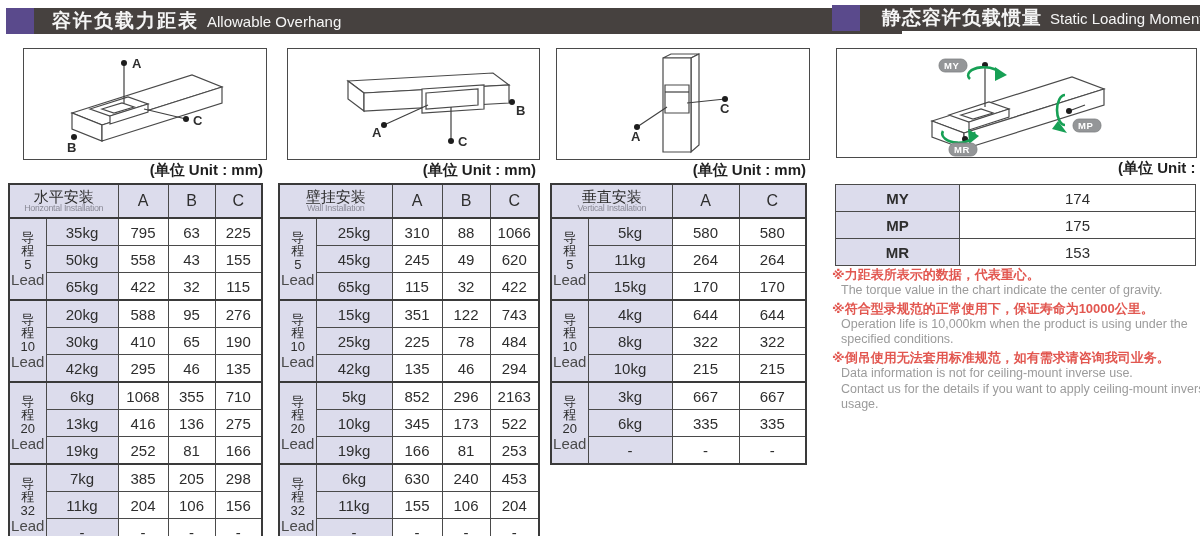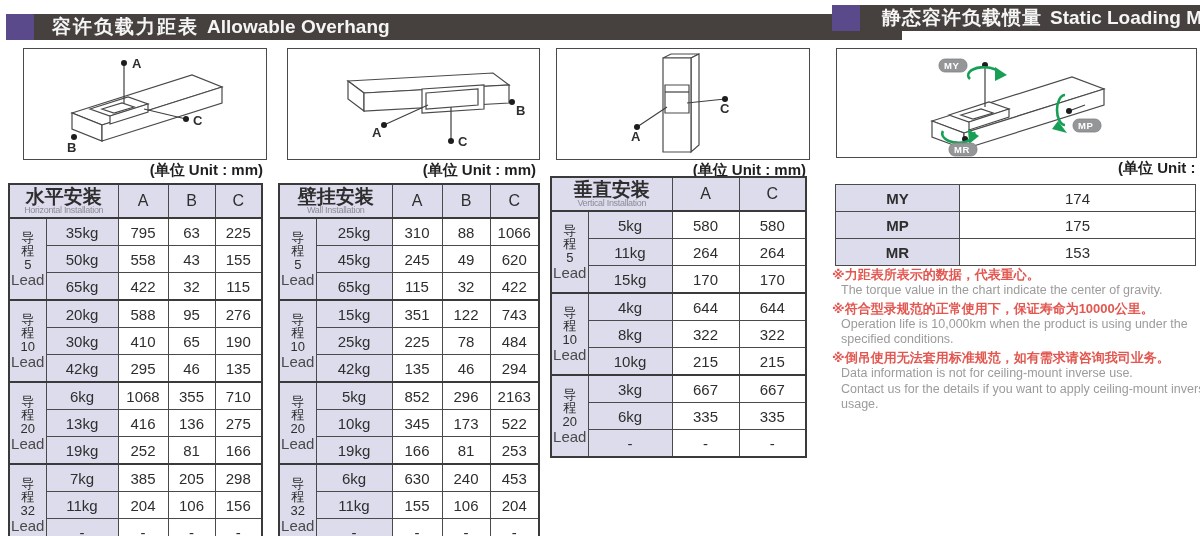--- a/index.html
+++ b/index.html
@@ -6,21 +6,21 @@
   body{
     width:1200px;height:536px;overflow:hidden;position:relative;
     background:#fff;font-family:"Liberation Sans","DejaVu Sans",sans-serif;color:#2e2e2e;
   }
   .abs{position:absolute}
 
   
   .bar{height:26px;background:#46413f;display:flex;align-items:center;color:#f5f5f5}
   .bar .sq{width:28px;height:26px;background:#5a4a8c;flex:0 0 auto}
   .bar .tzh{font-size:19px;font-weight:bold;letter-spacing:2px;margin-left:18px;white-space:nowrap}
-  .bar .ten{font-size:19px;font-weight:bold;margin-left:8px;white-space:nowrap}
+  .bar .ten{font-size:15px;font-weight:normal;margin-left:8px;white-space:nowrap}
   .bar.right .tzh{margin-left:22px;letter-spacing:1px}
 
   
   .diagbox{border:1.5px solid #4a4a4a;background:#fff}
   .diagbox svg{display:block}
   .dlabel{font-size:13px;font-weight:bold;fill:#2e2e2e}
   .dline{stroke:#3f3f3f;stroke-width:1.2;fill:none}
   .dshape{stroke:#4a4a4a;stroke-width:1.2;fill:#fff}
   .ddot{fill:#1d1d1d}
   .grn{stroke:#17a055;stroke-width:2.6;fill:none}
@@ -28,21 +28,21 @@
   .badge{fill:#949698;stroke:#7f8183;stroke-width:.8}
   .badgetx{font-size:9.5px;font-weight:bold;fill:#fff;letter-spacing:.5px}
 
   
   .unit{font-size:15px;font-weight:bold;color:#1f1f1f;text-align:right;white-space:nowrap}
 
   
   table.ov{border-collapse:collapse;table-layout:fixed;border:2px solid #3a3a3a;background:#fff}
   table.ov th,table.ov td{border:1px solid #4a4a4a;text-align:center;vertical-align:middle;padding:0}
   table.ov thead th{height:32px;background:#dcdcec;border-bottom:2px solid #3a3a3a}
-  table.ov .tzh{font-size:19px;font-weight:bold;line-height:1.05}
+  table.ov .tzh{font-size:15px;font-weight:normal;line-height:1.05}
   table.ov .ten{font-size:9px;font-weight:normal;color:#8b8b97;letter-spacing:-.3px;white-space:nowrap;line-height:1}
   table.ov th.col{font-size:16px;font-weight:normal}
   table.ov td{height:26px}
   table.ov td.kg{background:#dcdcec;font-size:15px}
   table.ov td.val{background:#fff;font-size:15px}
   table.ov td.lead{background:#dcdcec;font-size:13px;line-height:1.05;padding:2px 0}
   table.ov td.lead .lz{font-size:13px}
   table.ov td.lead .ln{font-size:13px}
   table.ov td.lead .le{font-size:15px;color:#4a4a4a}
   table.ov tr.gstart td{border-top:2px solid #3a3a3a}
@@ -54,21 +54,21 @@
   table.mt td{font-size:15px}
 
   
   .notes{line-height:1.22}
   .note-zh{color:#e25750;font-weight:bold;font-size:13px;margin-top:3px;white-space:nowrap}
   .note-en{color:#9b9b9b;font-size:12.5px;padding-left:9px}
 </style>
 </head>
 <body>
 
-<div class="abs bar" style="left:6px;top:14px;width:896px">
+<div class="abs bar" style="left:6px;top:8px;width:896px">
   <div class="sq"></div>
   <span class="tzh">容许负载力距表</span>
   <span class="ten">Allowable Overhang</span>
 </div>
 <div class="abs bar right" style="left:832px;top:5px;width:368px">
   <div class="sq"></div>
   <span class="tzh">静态容许负载惯量</span>
   <span class="ten">Static Loading Moment</span>
 </div>
 
@@ -394,21 +394,21 @@
         </tr>
         <tr>
           <td class="kg">-</td>
           <td class="val">-</td>
           <td class="val">-</td>
           <td class="val">-</td>
         </tr>
       </tbody>
     </table>
   </div>
-<div class="abs" style="left:550px;top:176px" id="t-vertical">
+<div class="abs" style="left:550px;top:183px" id="t-vertical">
     <table class="ov">
       <colgroup>
         <col style="width: 37px;">
         <col style="width: 84px;">
         <col style="width: 67px;">
         <col style="width: 67px;">
       </colgroup>
       <thead>
         <tr>
           <th class="name" colspan="2">

